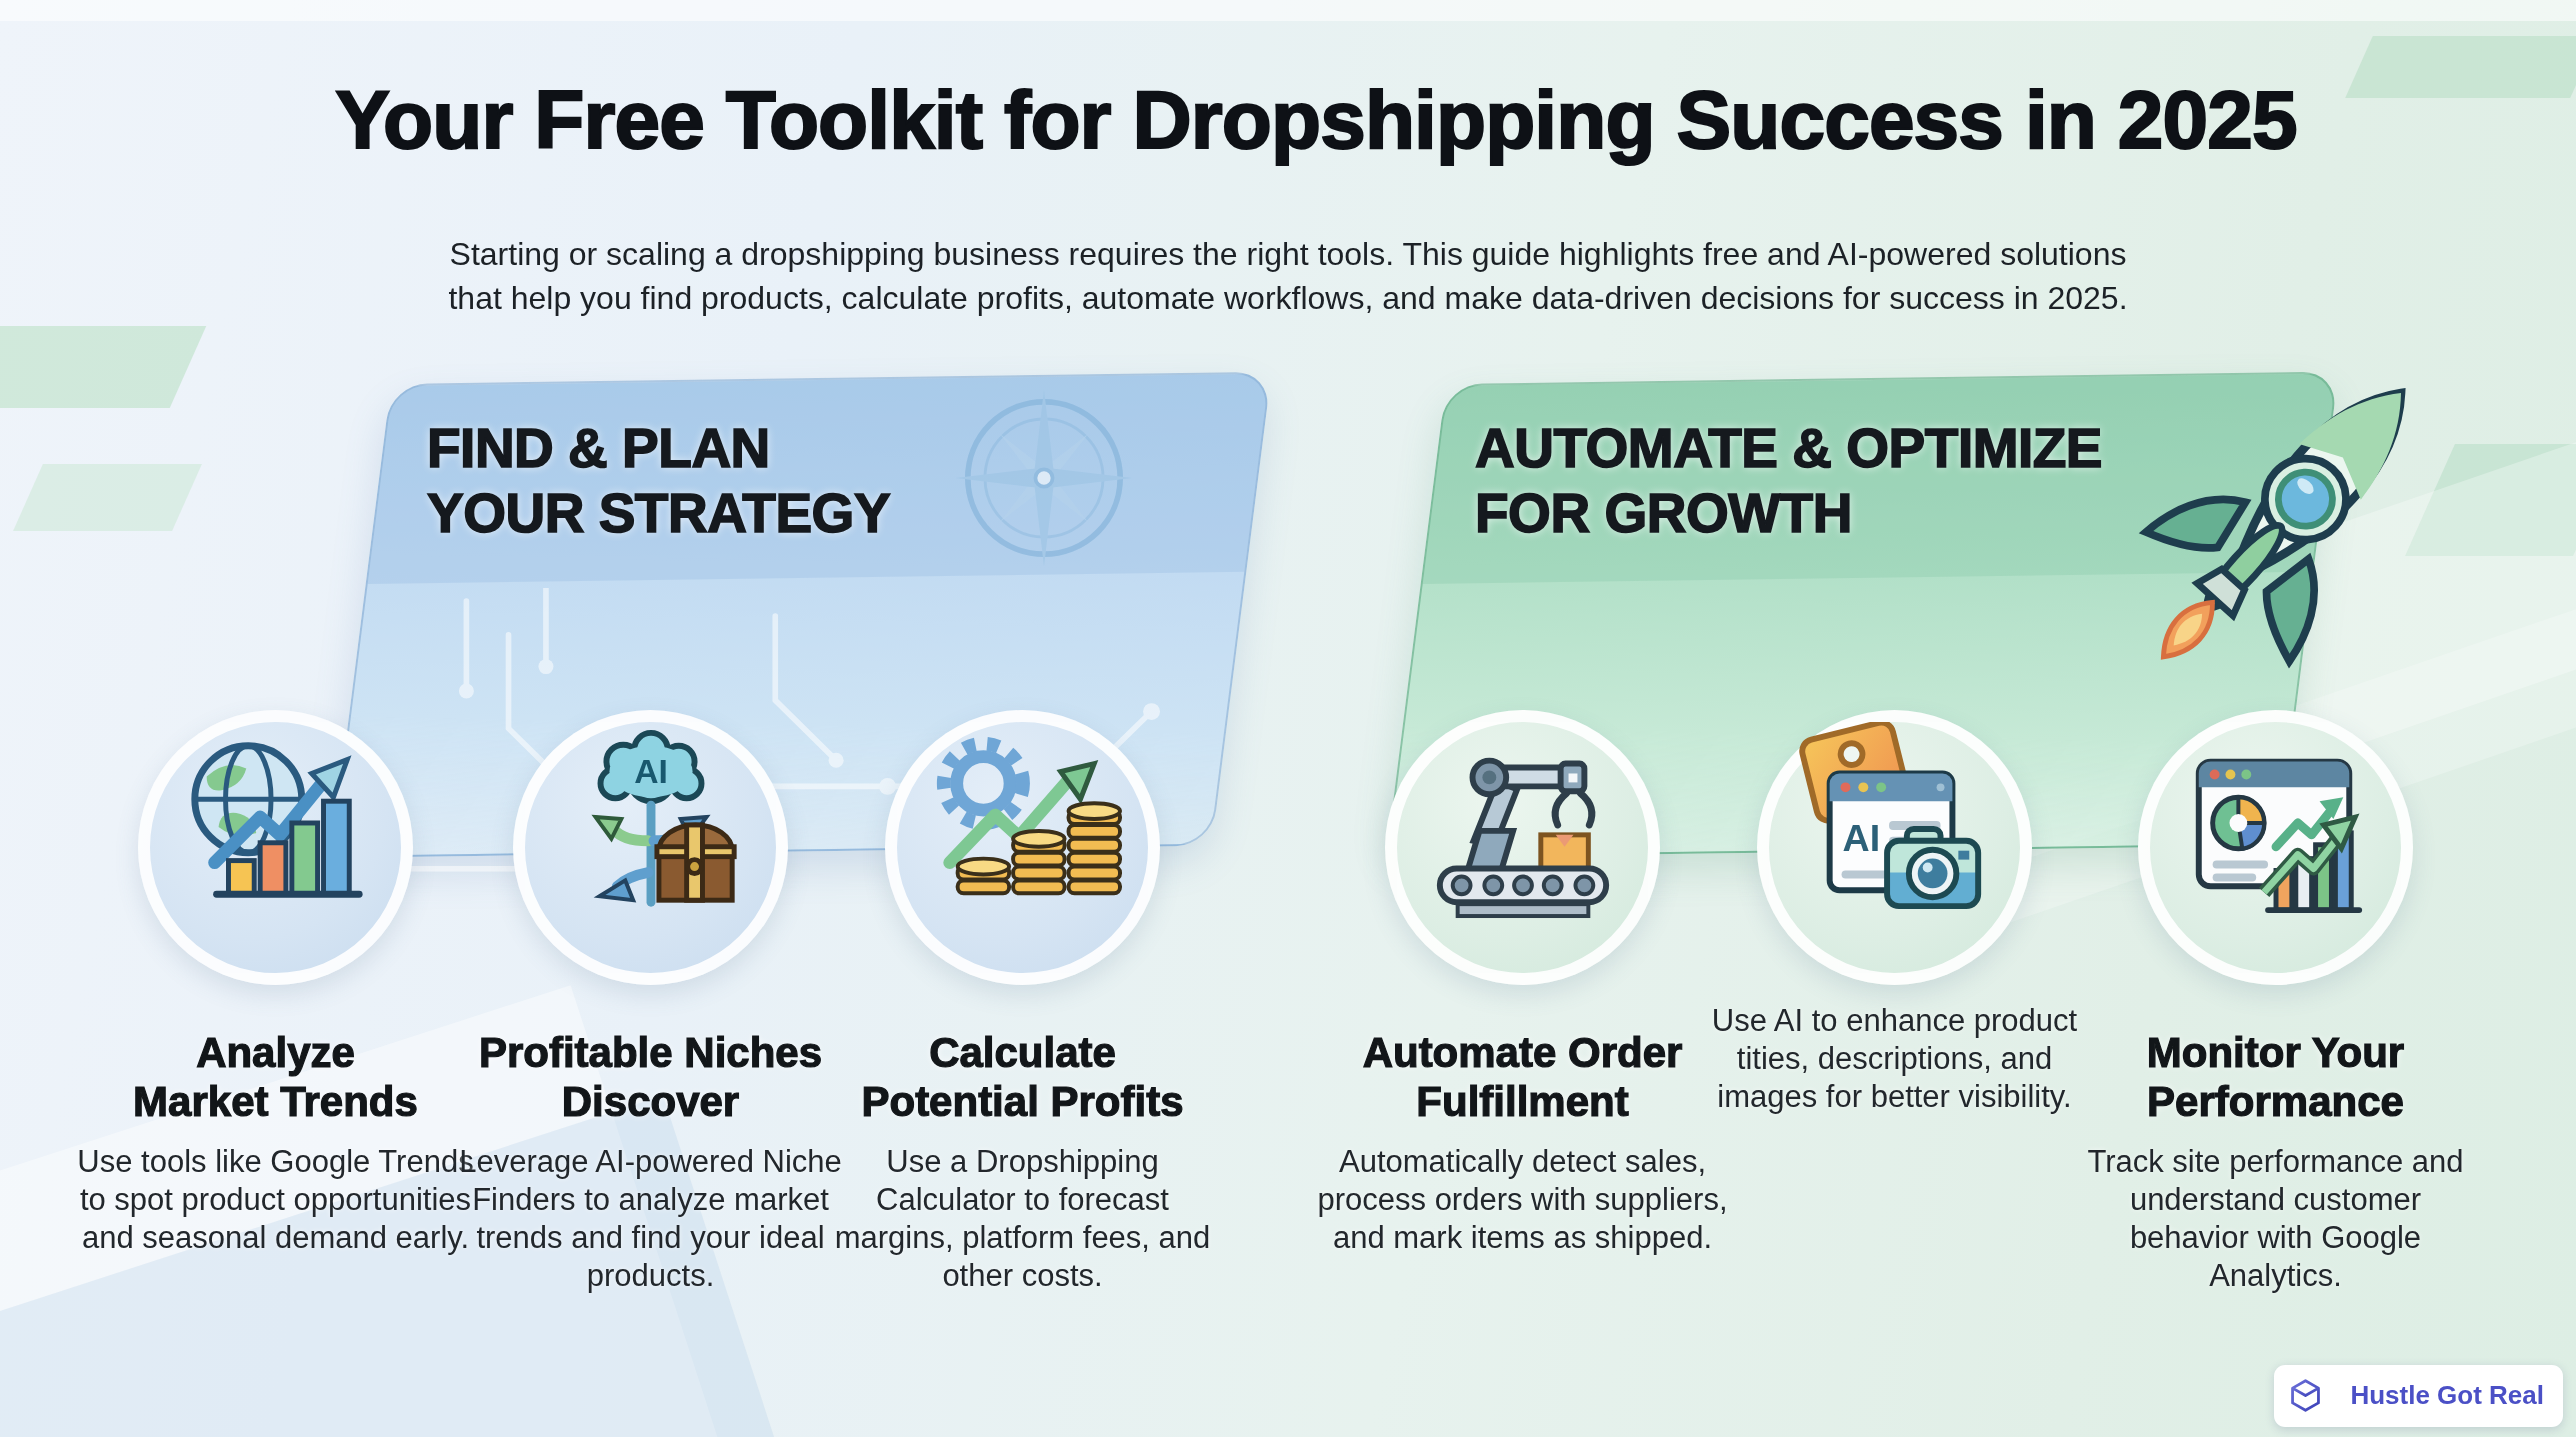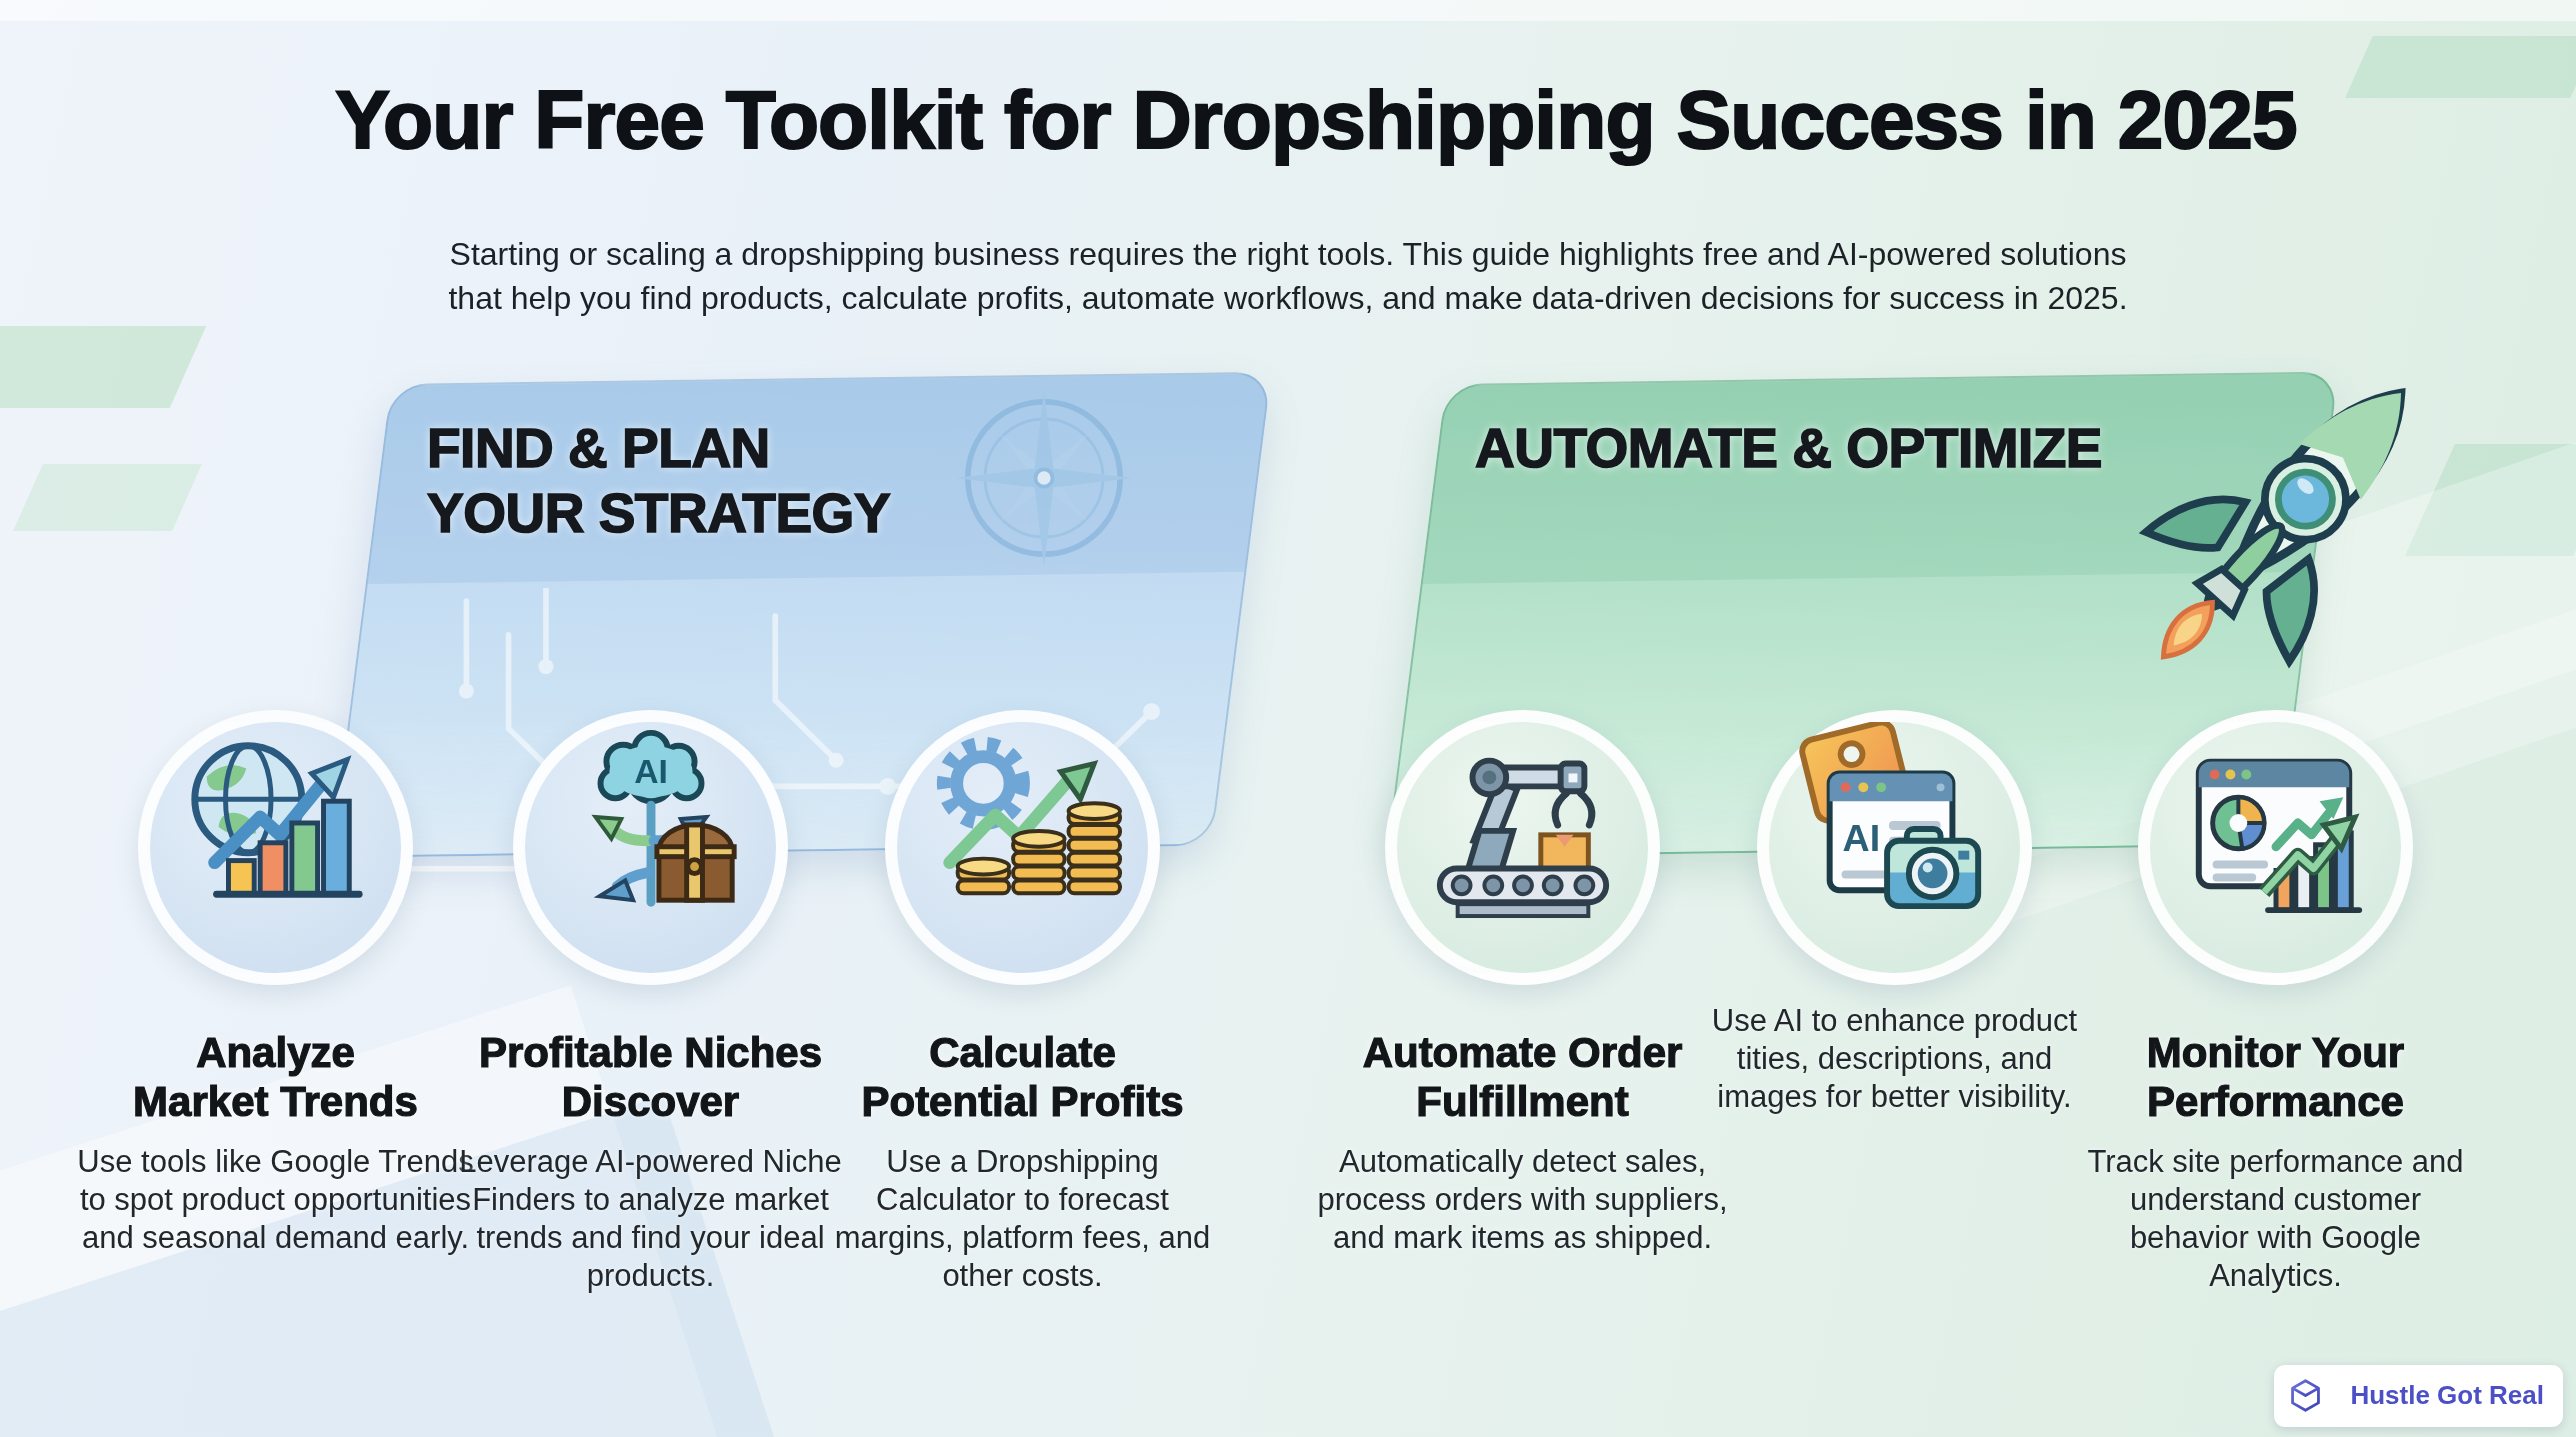--- a/index.html
+++ b/index.html
@@ -125,20 +125,21 @@
     </g>
   </svg>
 </div>
 
 <div class="panel-title panel-title-left">
   <div>FIND &amp; PLAN</div>
   <div>YOUR STRATEGY</div>
 </div>
 <div class="panel-title panel-title-right">
   <div>AUTOMATE &amp; OPTIMIZE</div>
+  <div>FOR GROWTH</div>
 </div>
 
 <div class="compass-wrap">
   <svg viewBox="0 0 210 210" fill="none">
     <circle cx="105" cy="105" r="80" stroke="#7fb0d8" stroke-width="6"></circle>
     <circle cx="105" cy="105" r="62" stroke="#7fb0d8" stroke-width="3" opacity=".6"></circle>
     <g transform="rotate(45 105 105)" opacity=".8">
       <polygon points="105,40 113,105 105,170 97,105" fill="#b7d4ec"></polygon>
       <polygon points="40,105 105,97 170,105 105,113" fill="#b7d4ec"></polygon>
     </g>

